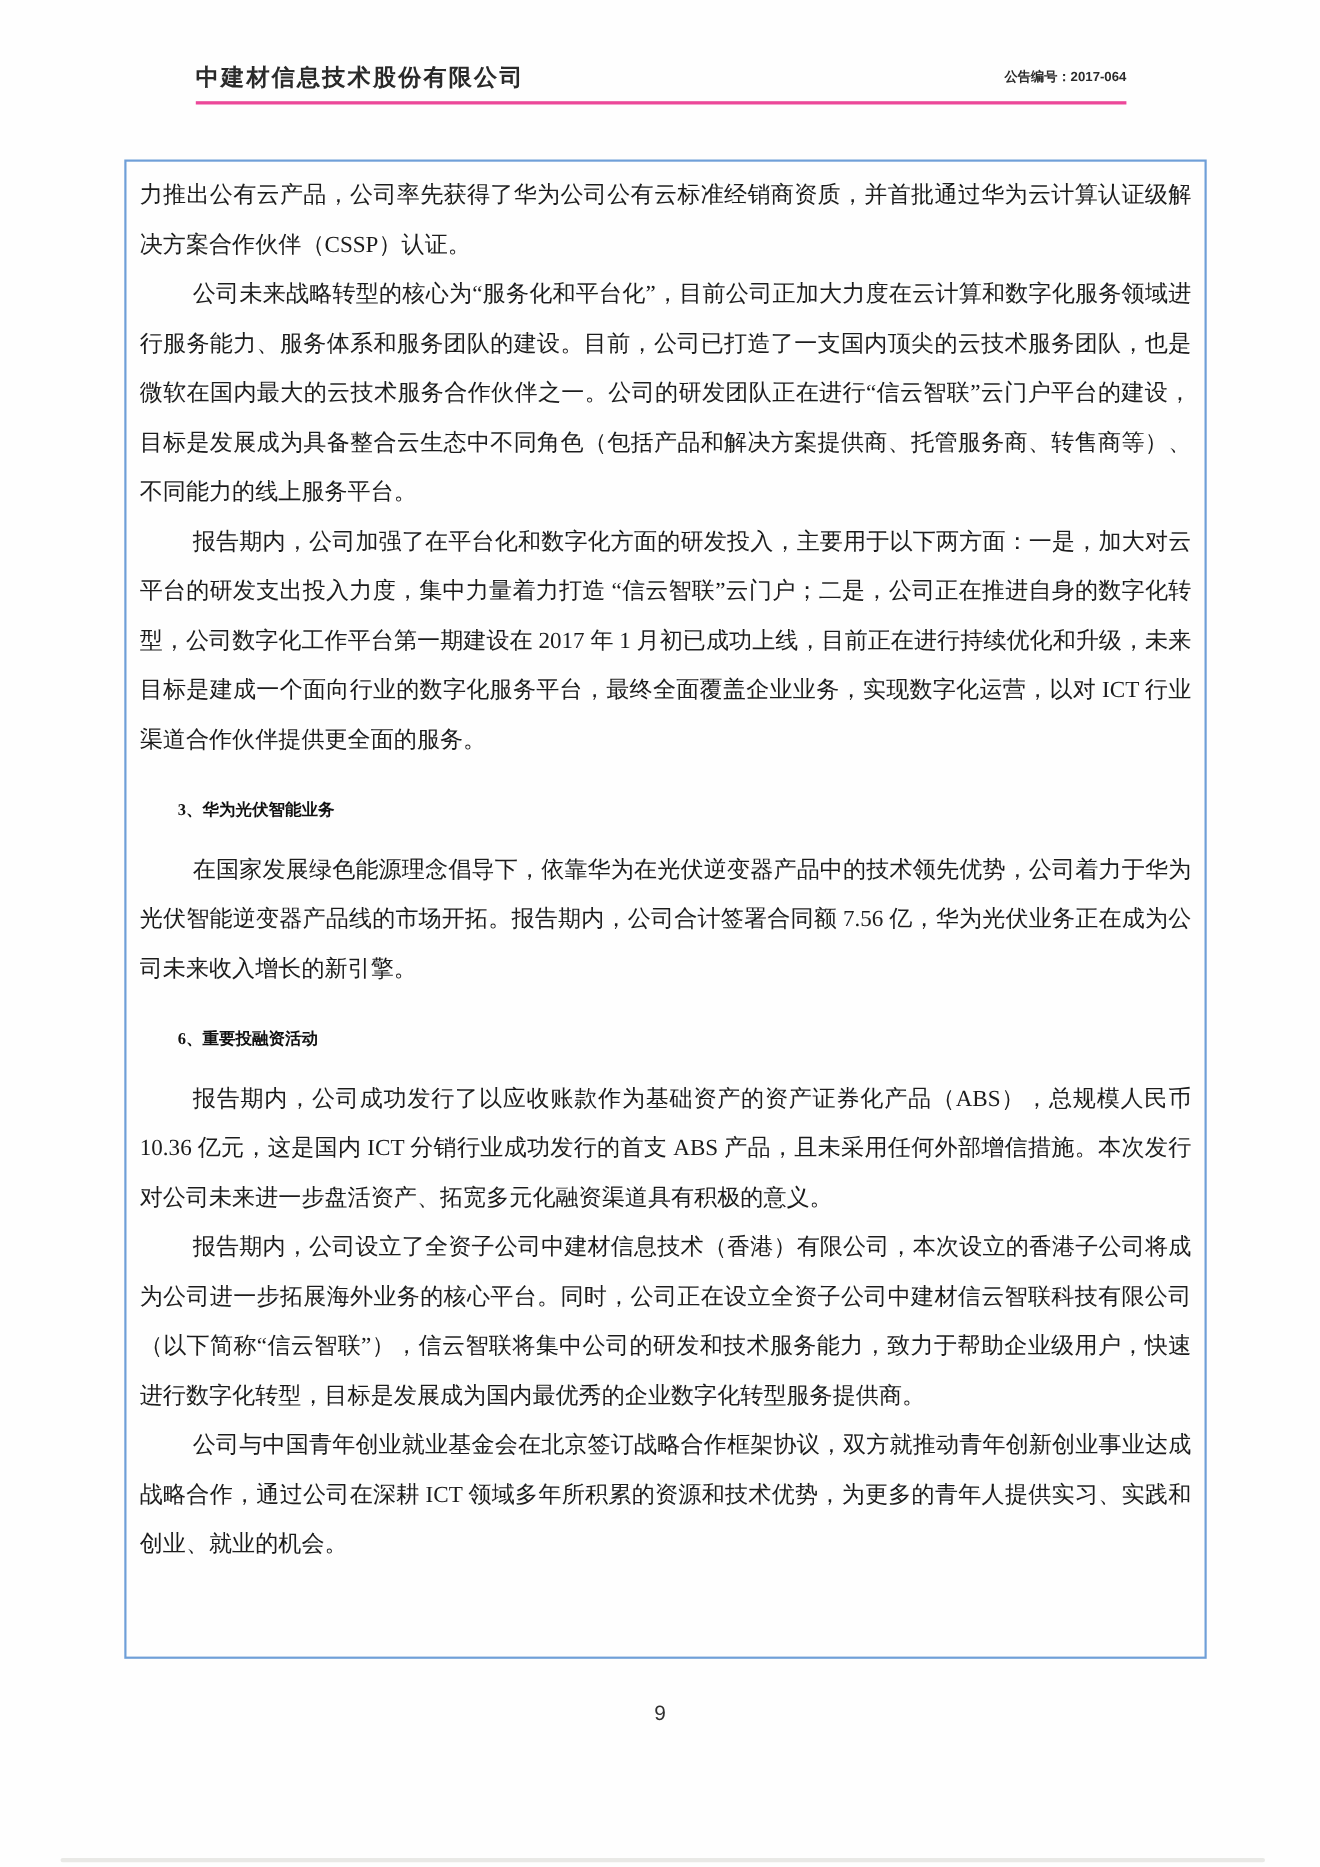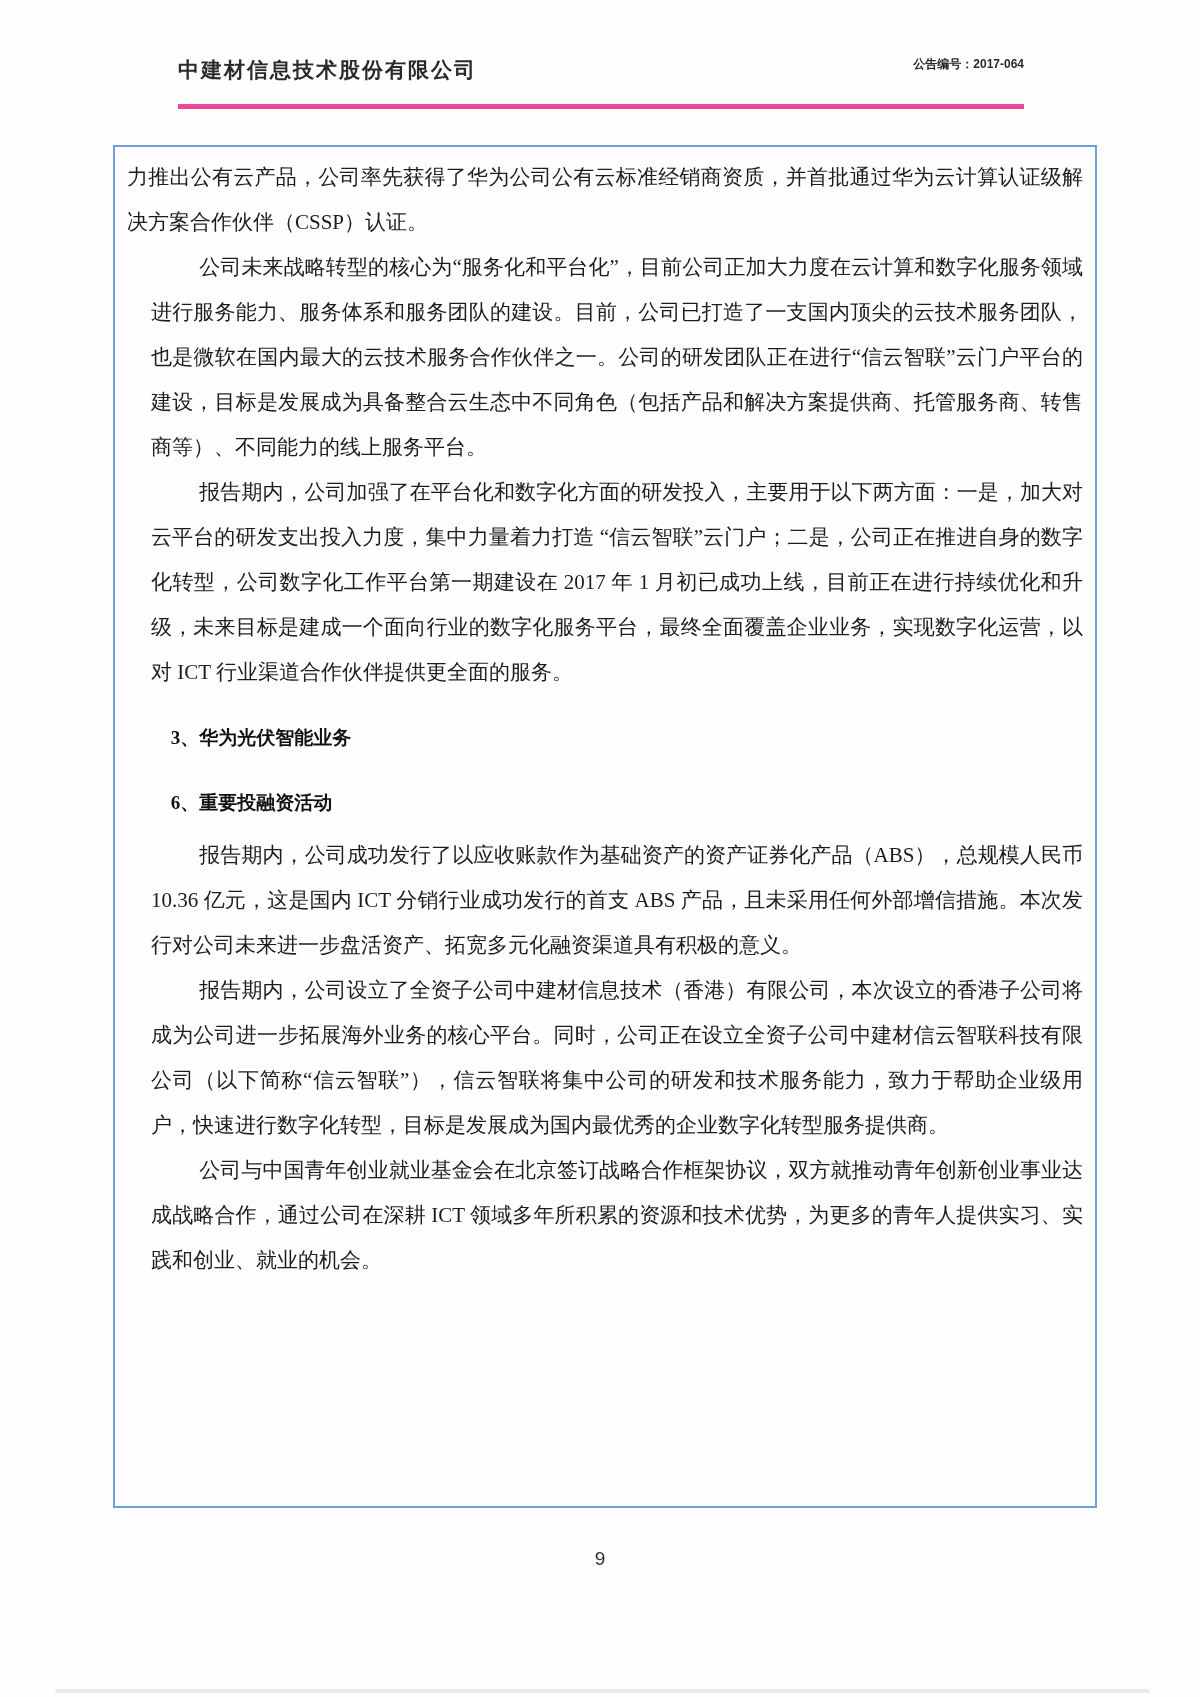--- a/index.html
+++ b/index.html
@@ -17,23 +17,23 @@
     overflow: hidden;
   }
   
   .header {
     position: absolute;
     left: 178px;
     top: 56px;
     width: 846px;
     display: flex;
     justify-content: space-between;
-    align-items: flex-start;
-    border-bottom: 5px solid #ec4899;
-    padding-bottom: 20px;
+    align-items: center;
+    border-bottom: 3px solid #ec4899;
+    padding-bottom: 8px;
   }
   .header .company {
     font-size: 21px;
     font-weight: 600;
     letter-spacing: 2px;
     color: #2a2a2a;
   }
   .header .notice {
     font-size: 12px;
     font-weight: 700;
@@ -59,25 +59,24 @@
   .content-frame p {
     margin: 0;
     font-size: 21px;
     line-height: 45px;
     text-align: justify;
     text-justify: inter-ideograph;
     color: #1c1c1c;
   }
   .content-frame p.indent {
     text-indent: 2.3em;
-    margin-left: 24px;
   }
   .content-frame h3 {
     margin: 20px 0 8px 0;
-    font-size: 19px;
+    font-size: 15px;
     line-height: 45px;
     font-weight: 700;
     text-indent: 2.3em;
     color: #111111;
   }
   
   .footer {
     position: absolute;
     left: 0;
     top: 1548px;
@@ -110,20 +109,21 @@
     <span class="notice">
       <span class="label">公告编号：</span><span>2017-064</span>
     </span>
   </div>
 
   <div class="content-frame" id="content-frame">
       <p>力推出公有云产品，公司率先获得了华为公司公有云标准经销商资质，并首批通过华为云计算认证级解决方案合作伙伴（CSSP）认证。</p>
       <p class="indent">公司未来战略转型的核心为“服务化和平台化”，目前公司正加大力度在云计算和数字化服务领域进行服务能力、服务体系和服务团队的建设。目前，公司已打造了一支国内顶尖的云技术服务团队，也是微软在国内最大的云技术服务合作伙伴之一。公司的研发团队正在进行“信云智联”云门户平台的建设，目标是发展成为具备整合云生态中不同角色（包括产品和解决方案提供商、托管服务商、转售商等）、不同能力的线上服务平台。</p>
       <p class="indent">报告期内，公司加强了在平台化和数字化方面的研发投入，主要用于以下两方面：一是，加大对云平台的研发支出投入力度，集中力量着力打造 “信云智联”云门户；二是，公司正在推进自身的数字化转型，公司数字化工作平台第一期建设在 2017 年 1 月初已成功上线，目前正在进行持续优化和升级，未来目标是建成一个面向行业的数字化服务平台，最终全面覆盖企业业务，实现数字化运营，以对 ICT 行业渠道合作伙伴提供更全面的服务。</p>
       <h3>3、华为光伏智能业务</h3>
+      <p class="indent">在国家发展绿色能源理念倡导下，依靠华为在光伏逆变器产品中的技术领先优势，公司着力于华为光伏智能逆变器产品线的市场开拓。报告期内，公司合计签署合同额 7.56 亿，华为光伏业务正在成为公司未来收入增长的新引擎。</p>
       <h3>6、重要投融资活动</h3>
       <p class="indent">报告期内，公司成功发行了以应收账款作为基础资产的资产证券化产品（ABS），总规模人民币 10.36 亿元，这是国内 ICT 分销行业成功发行的首支 ABS 产品，且未采用任何外部增信措施。本次发行对公司未来进一步盘活资产、拓宽多元化融资渠道具有积极的意义。</p>
       <p class="indent">报告期内，公司设立了全资子公司中建材信息技术（香港）有限公司，本次设立的香港子公司将成为公司进一步拓展海外业务的核心平台。同时，公司正在设立全资子公司中建材信云智联科技有限公司（以下简称“信云智联”），信云智联将集中公司的研发和技术服务能力，致力于帮助企业级用户，快速进行数字化转型，目标是发展成为国内最优秀的企业数字化转型服务提供商。</p>
       <p class="indent">公司与中国青年创业就业基金会在北京签订战略合作框架协议，双方就推动青年创新创业事业达成战略合作，通过公司在深耕 ICT 领域多年所积累的资源和技术优势，为更多的青年人提供实习、实践和创业、就业的机会。</p>
     </div>
 
   <div class="footer">
     <span class="page-number">9</span>
   </div>
 

